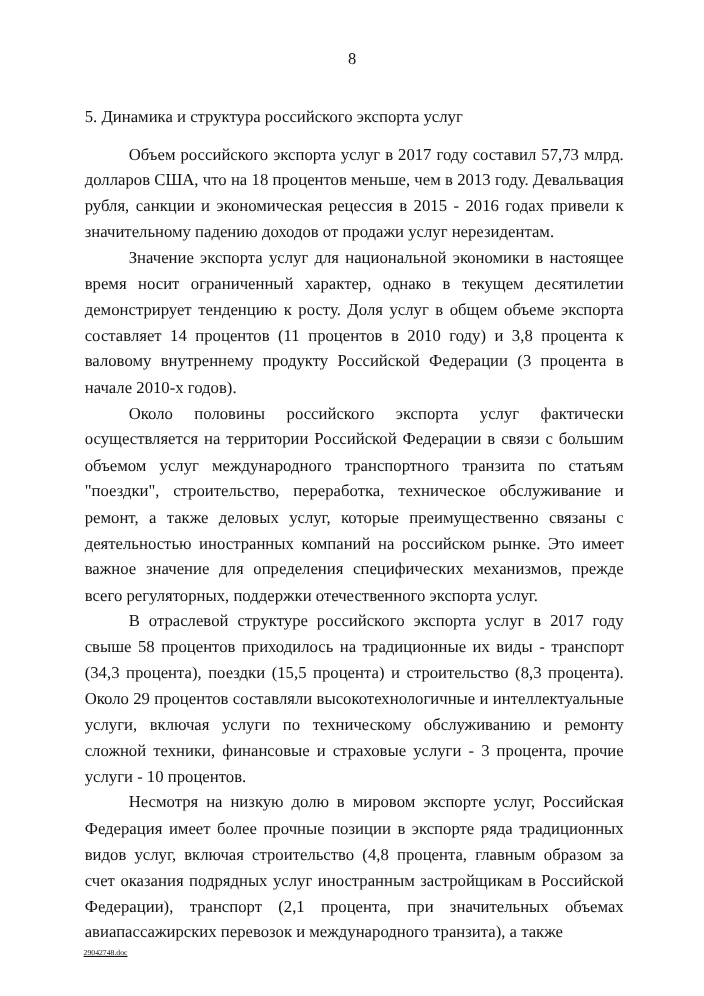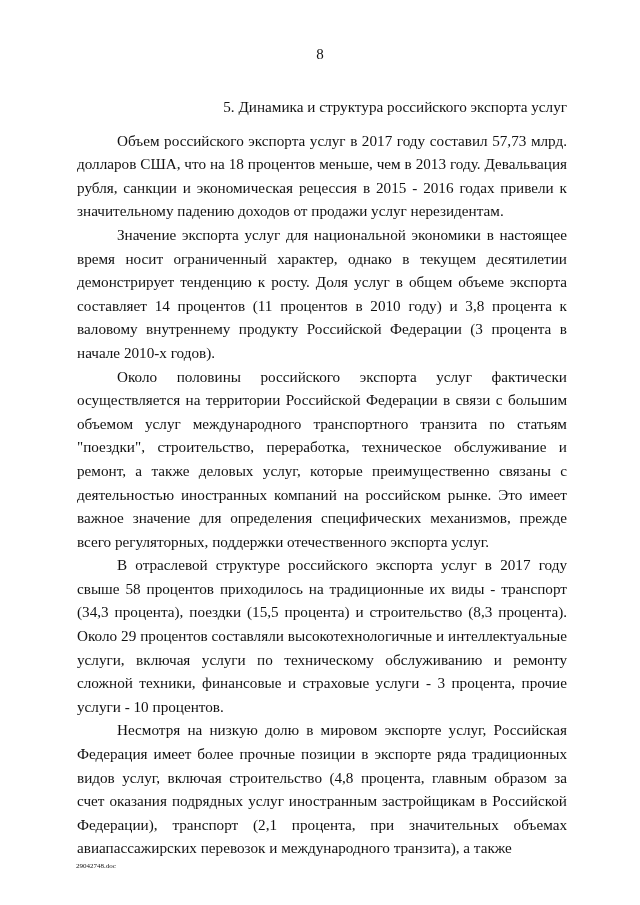--- a/index.html
+++ b/index.html
@@ -3,23 +3,23 @@
 <meta charset="utf-8">
 <style>
   html, body { margin: 0; padding: 0; background: #ffffff; }
   body { width: 640px; height: 905px; position: relative; overflow: hidden;
          font-family: "Liberation Serif", "DejaVu Serif", serif; color: #111; }
   .page-number { position: absolute; top: 44px; left: 0; width: 640px; text-align: center;
                  font-size: 15px; line-height: 20px; }
   .content { position: absolute; top: 84px; left: 77px; width: 490px;
              font-size: 15.2px; line-height: 23.6px; }
   .p { margin: 0; text-align: justify; text-indent: 40px; }
-  .heading { margin: 11px 0 10px 0; text-align: right; text-indent: 0; font-family: Liberation Serif, serif; }
+  .heading { margin: 11px 0 10px 0; text-align: left; text-indent: 0; font-family: Liberation Serif, serif; }
   .footer { position: absolute; top: 862px; left: 76px; font-size: 7px; line-height: 9px;
-            font-family: "Liberation Serif", serif; }
+            font-family: "Liberation Serif", serif; text-decoration: underline; }
 </style>
 </head>
 <body>
 
 <div class="page-number">8</div>
 
 <div class="content">
 
   <p class="p heading">5. Динамика и структура российского экспорта услуг</p>
 

